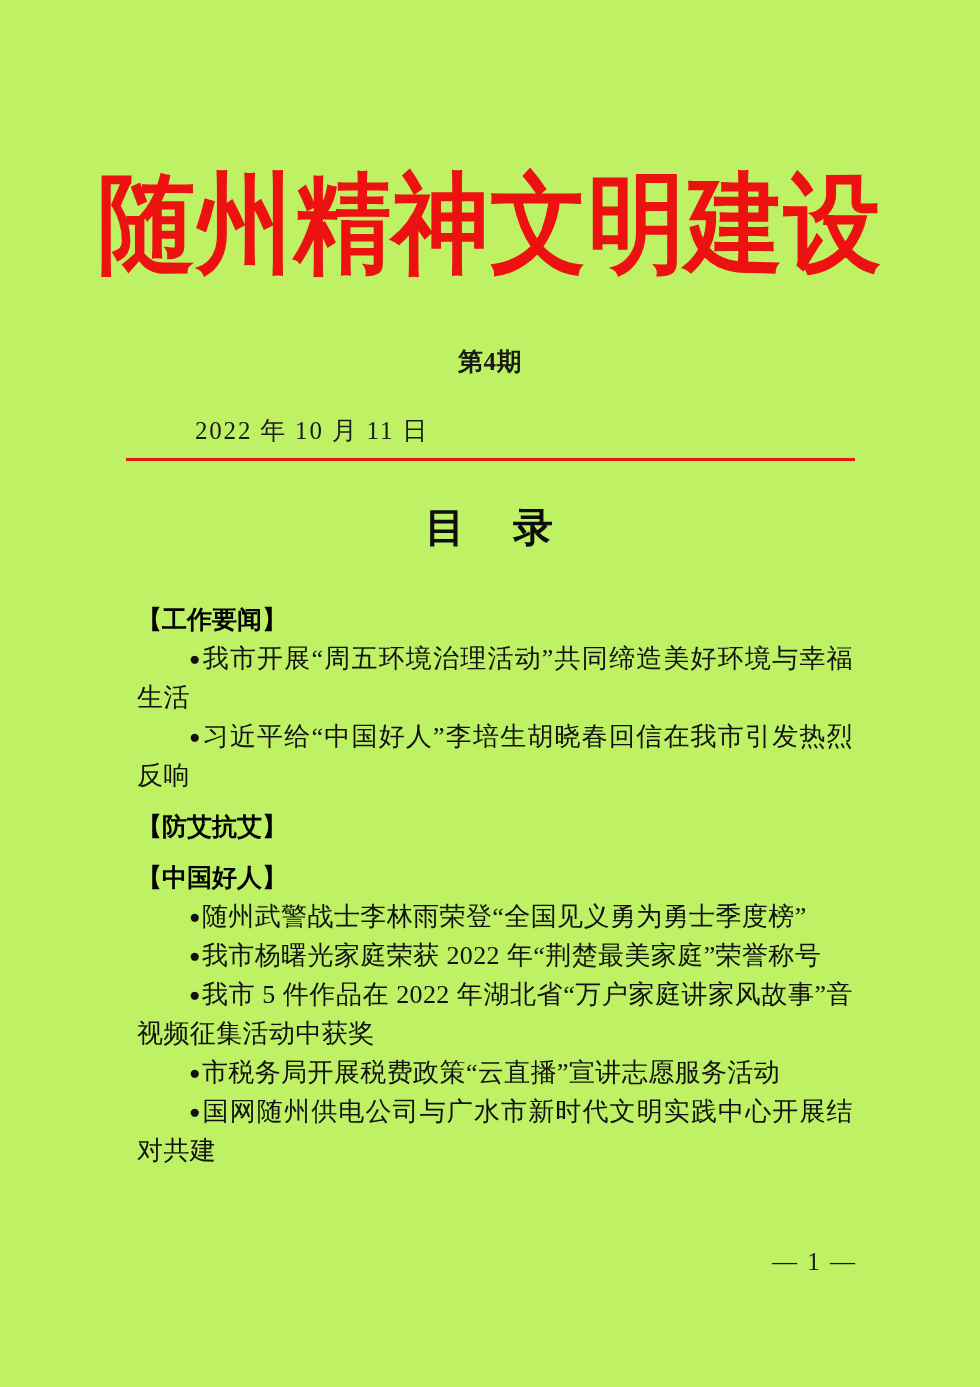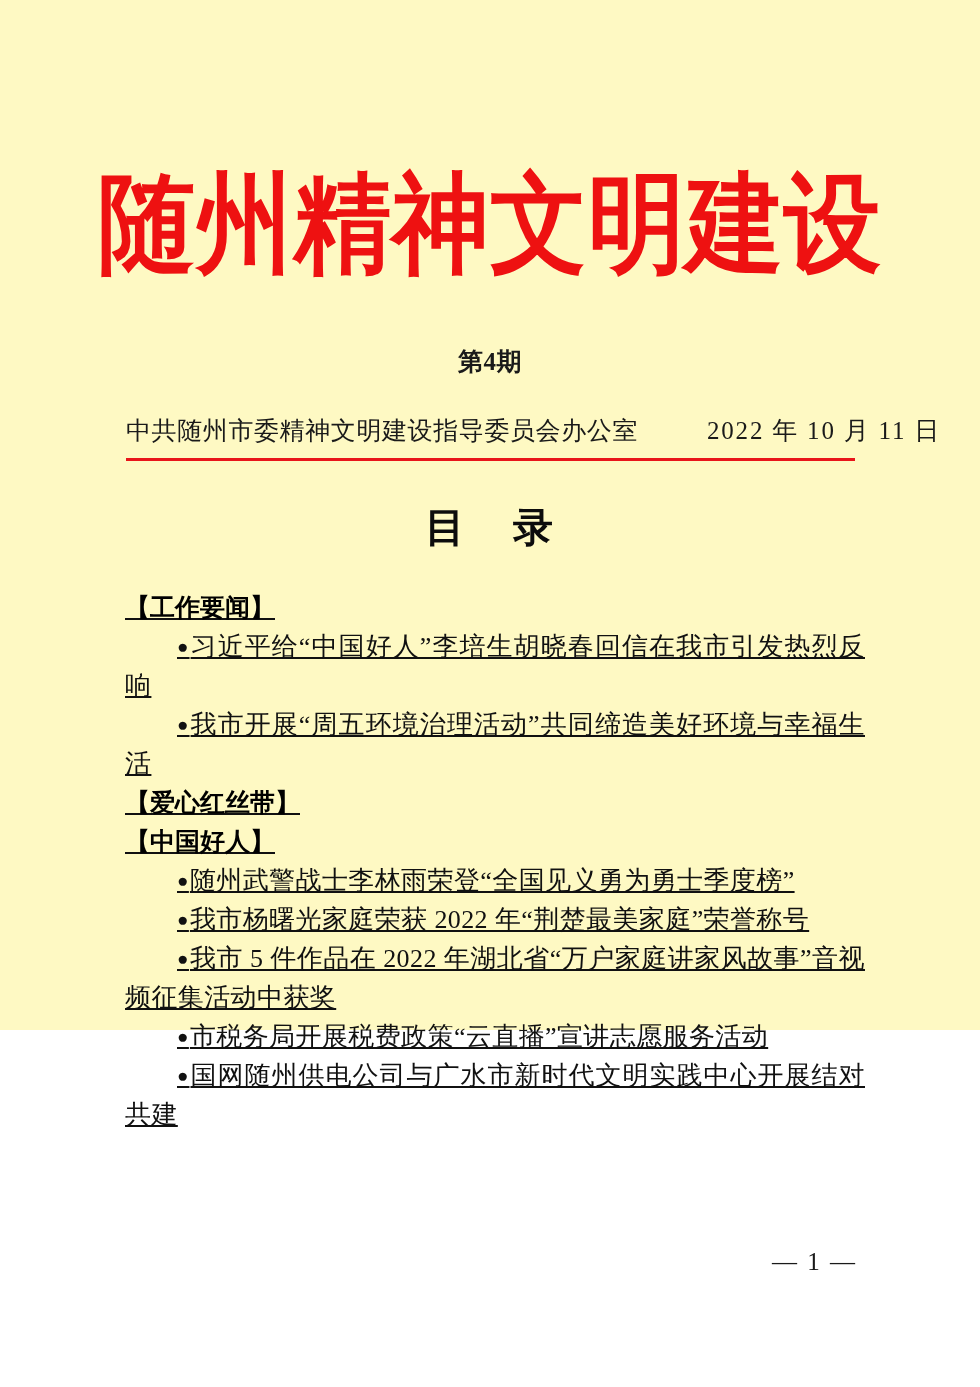--- a/index.html
+++ b/index.html
@@ -15,22 +15,22 @@
     font-family: "Liberation Serif", "DejaVu Serif", serif;
     color: #111111;
     overflow: hidden;
   }
 
   .page {
     position: absolute;
     left: 0;
     top: 0;
     width: 980px;
-    height: 1030px;
-    background: #fef9c3;
+    height: 1387px;
+    background: #bef264;
   }
 
   
   .masthead {
     position: absolute;
     left: 0;
     top: 168px;
     width: 980px;
     text-align: center;
   }
@@ -120,22 +120,21 @@
   }
 
   
   .toc-body {
     position: absolute;
     left: 125px;
     top: 588px;
     width: 740px;
   }
   .toc-section {
-    margin: 0;
-    text-decoration: underline;
+    margin: 12px;
   }
   .section-title {
     font-family: "DejaVu Sans", "Liberation Sans", sans-serif;
     font-weight: bold;
     font-size: 25px;
     line-height: 39px;
     letter-spacing: 0px;
     color: #000000;
     margin: 0;
   }
@@ -181,40 +180,39 @@
 
   <div class="masthead">
     <div class="masthead-title" style="color: rgb(238, 17, 17);">随州精神文明建设</div>
   </div>
 
   <div class="issue-line">
     <span class="issue-number">第4期</span>
   </div>
 
   <div class="publisher-row">
-    <span class="publisher-name">中共随州市委精神文明建设指导委员会办公室</span>
     <span class="publish-date">2022 年 10 月 11 日</span>
   </div>
 
   <div class="red-rule" style="background: rgb(232, 21, 26);"></div>
 
   <div class="toc-heading">
     <span class="toc-heading-text"><span>目</span><span class="gap"></span><span>录</span></span>
   </div>
 
   <div class="toc-body">
 
     <div class="toc-section">
       <p class="section-title">【工作要闻】</p>
+      <p class="toc-entry"><span class="bullet">●</span>我市开展“周五环境治理活动”共同缔造美好环境与幸福生活</p>
       <p class="toc-entry"><span class="bullet">●</span>习近平给“中国好人”李培生胡晓春回信在我市引发热烈反响</p>
-      <p class="toc-entry"><span class="bullet">●</span>我市开展“周五环境治理活动”共同缔造美好环境与幸福生活</p>
     </div>
 
     <div class="toc-section">
-      <p class="section-title">【爱心红丝带】</p>
+      <p class="section-title">【防艾抗艾】</p>
     </div>
 
     <div class="toc-section">
       <p class="section-title">【中国好人】</p>
       <p class="toc-entry"><span class="bullet">●</span>随州武警战士李林雨荣登“全国见义勇为勇士季度榜”</p>
       <p class="toc-entry"><span class="bullet">●</span>我市杨曙光家庭荣获 2022 年“荆楚最美家庭”荣誉称号</p>
       <p class="toc-entry"><span class="bullet">●</span>我市 5 件作品在 2022 年湖北省“万户家庭讲家风故事”音视频征集活动中获奖</p>
       <p class="toc-entry"><span class="bullet">●</span>市税务局开展税费政策“云直播”宣讲志愿服务活动</p>
       <p class="toc-entry"><span class="bullet">●</span>国网随州供电公司与广水市新时代文明实践中心开展结对共建</p>
     </div>

